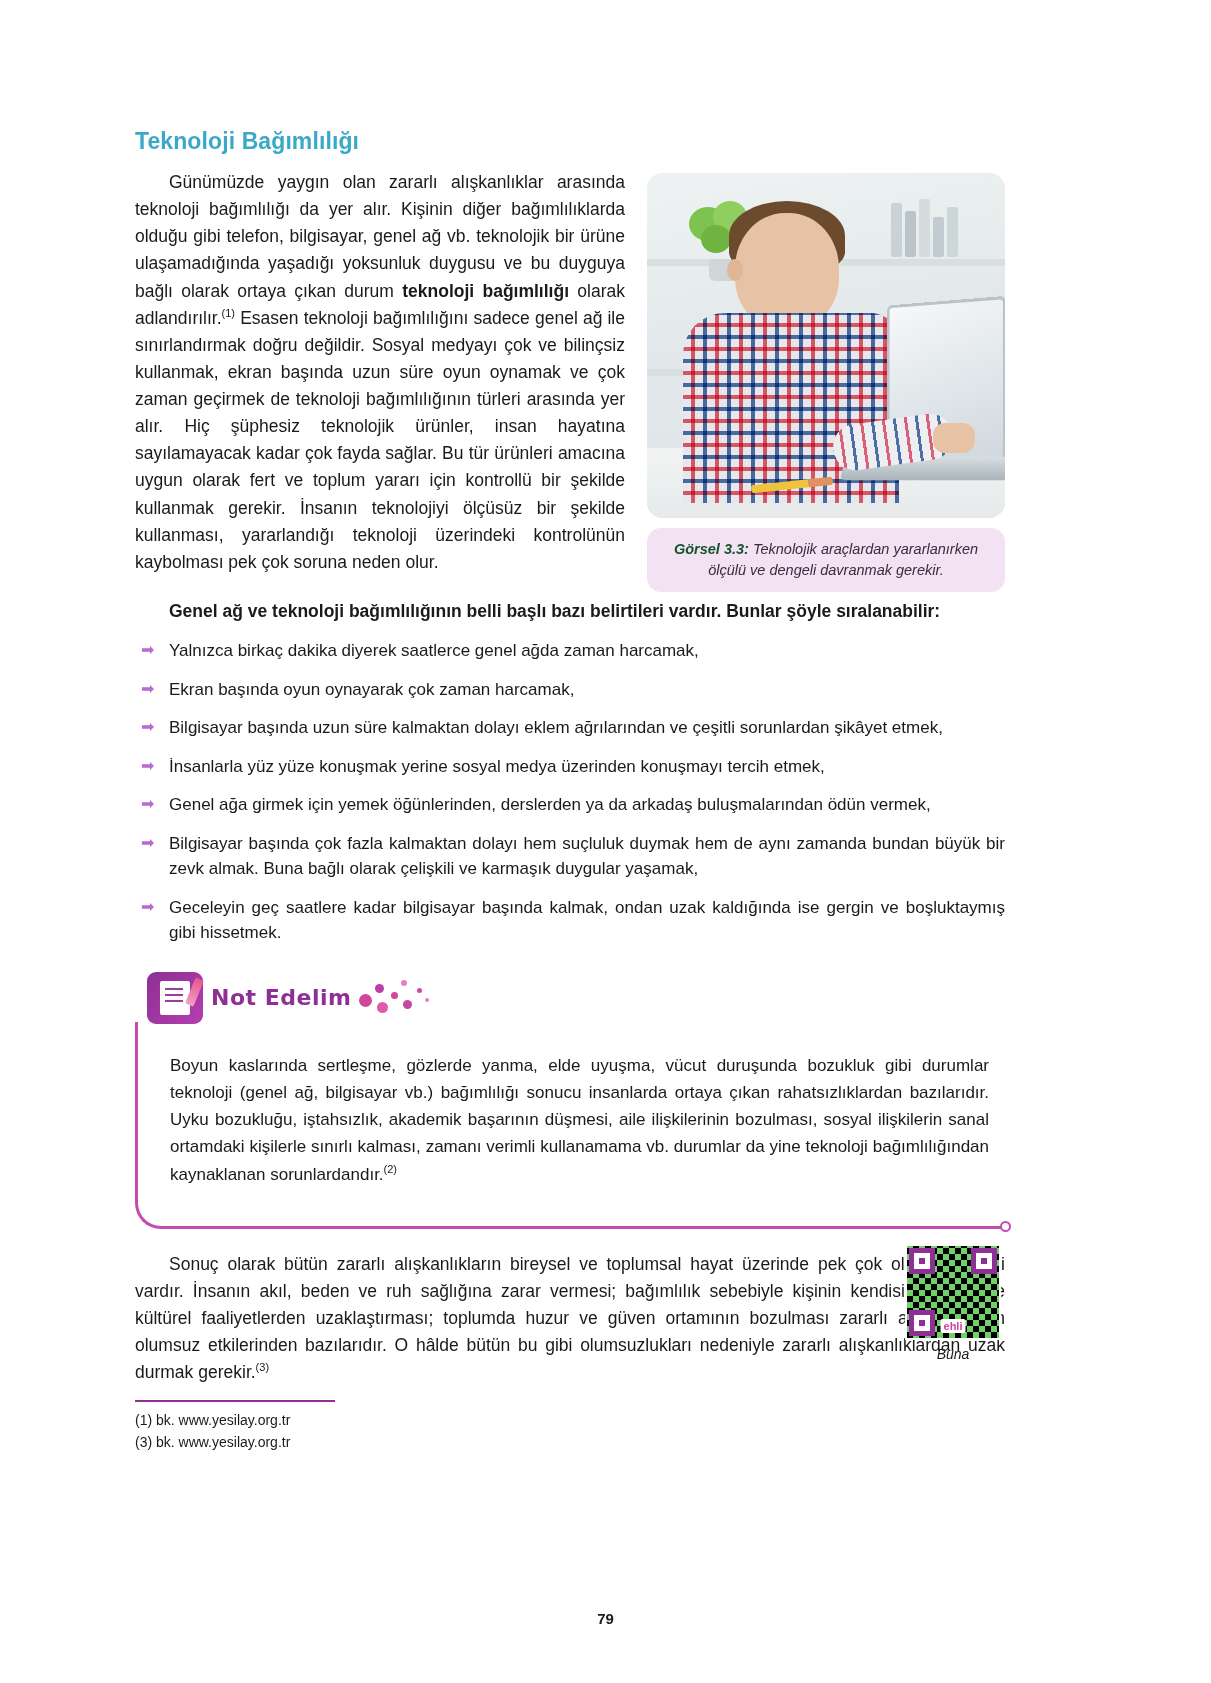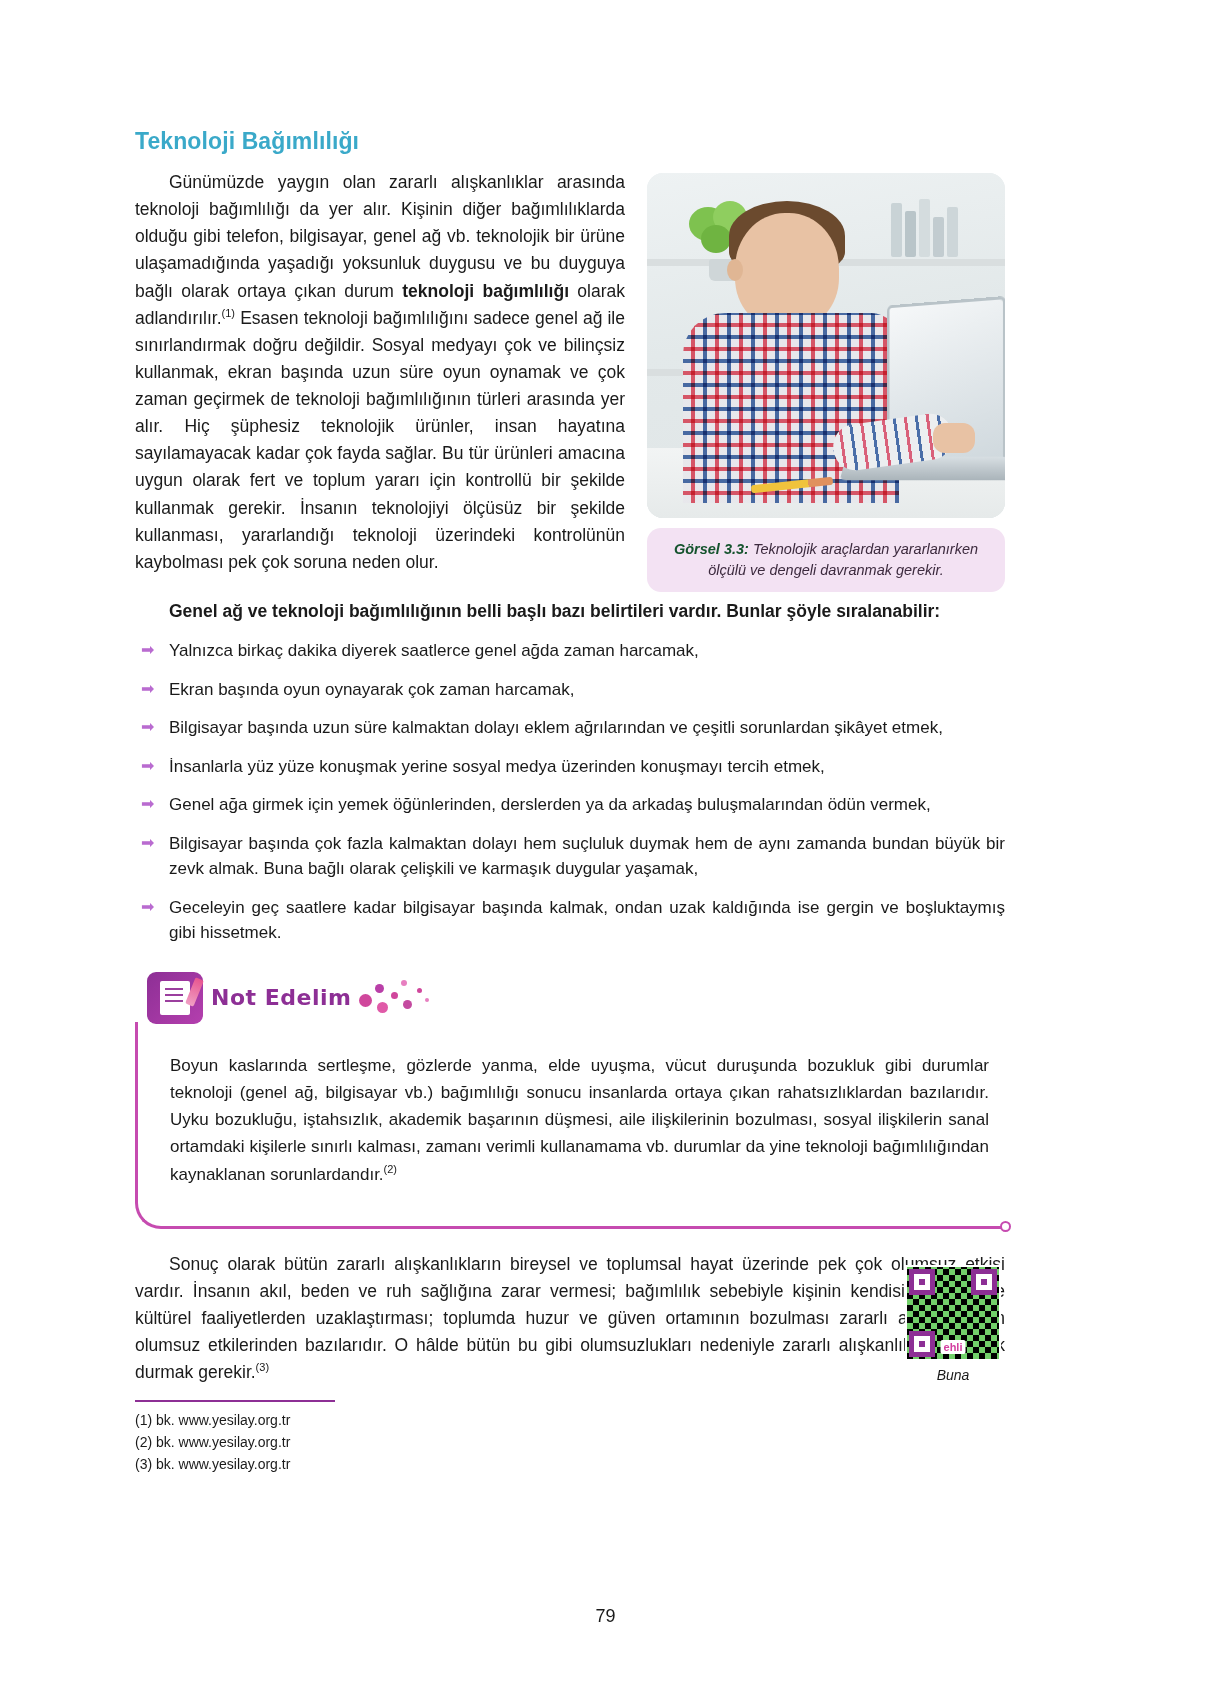--- a/index.html
+++ b/index.html
@@ -286,22 +286,22 @@
     border-radius:2px;
     margin-top:34px;
   }
   .qr-label { margin-top: 6px; font-size: 14px; font-style: italic; }
 
   .page-number {
     position: absolute;
     left: 0; right: 0;
     bottom: 56px;
     text-align: center;
-    font-size: 18px;
-    font-weight: normal;
+    font-size: 15px;
+    font-weight: bold;
   }
 </style>
 </head>
 <body>
 
 <div class="page">
   <div class="content">
 
     <h1 class="section-title">Teknoloji Bağımlılığı</h1>
 
@@ -381,21 +381,20 @@
       </div>
     </div>
 
     <p class="body indent" style="margin-top:22px;">
       <span>Sonuç olarak bütün zararlı alışkanlıkların bireysel ve toplumsal hayat üzerinde pek çok olumsuz etkisi vardır. İnsanın akıl, beden ve ruh sağlığına zarar vermesi; bağımlılık sebebiyle kişinin kendisini sosyal ve kültürel faaliyetlerden uzaklaştırması; toplumda huzur ve güven ortamının bozulması zararlı alışkanlıkların olumsuz etkilerinden bazılarıdır. O hâlde bütün bu gibi olumsuzlukları nedeniyle zararlı alışkanlıklardan uzak durmak gerekir.</span><sup>(3)</sup>
     </p>
 
     <div class="footnote-rule"></div>
     <div class="footnotes">
       <div>(1)  bk. www.yesilay.org.tr</div>
-      <div>(2)  bk. www.yesilay.org.tr</div>
       <div>(3)  bk. www.yesilay.org.tr</div>
     </div>
 
     <div class="qr-wrap">
       <div class="qr">
         <span class="fp tl"></span>
         <span class="fp tr"></span>
         <span class="fp bl"></span>
         <span class="logo">ehli</span>
       </div>

